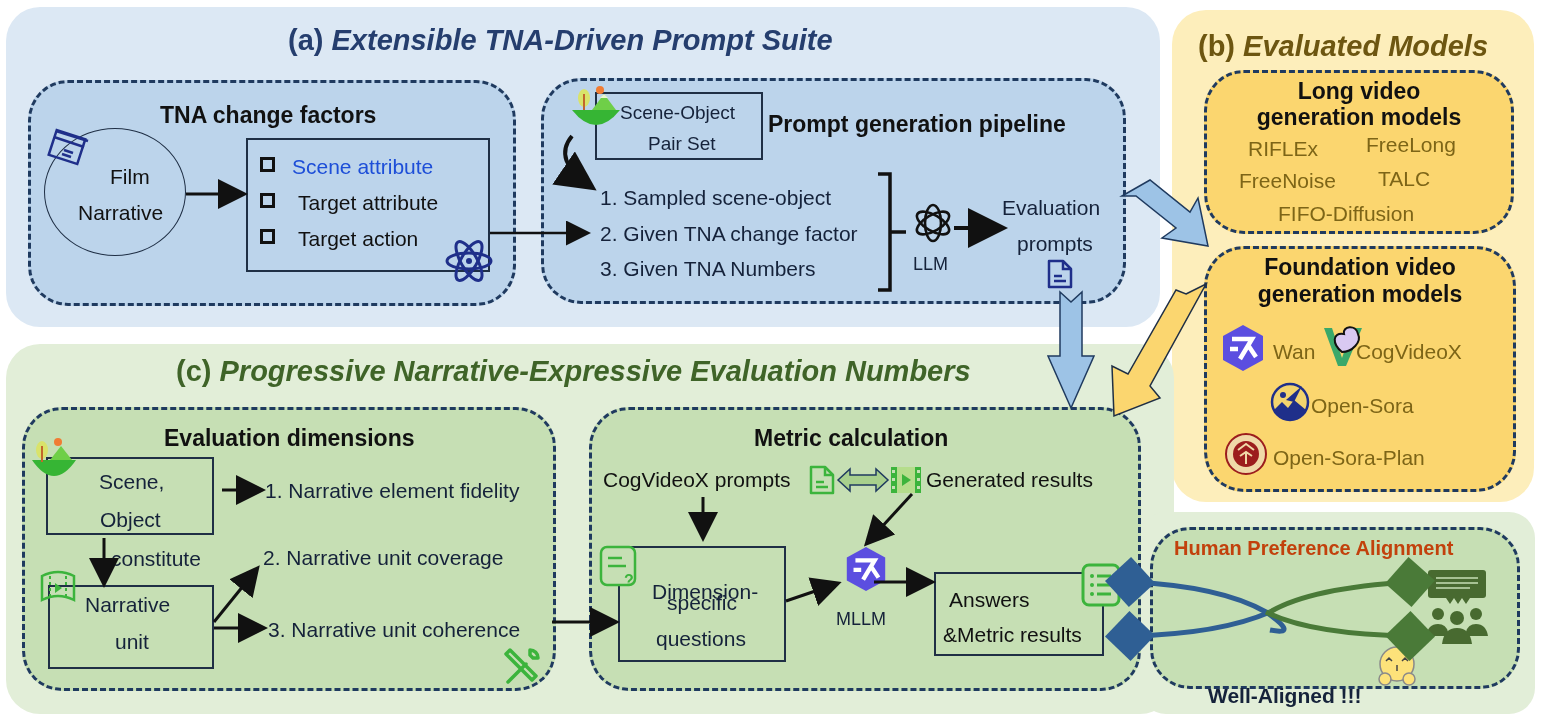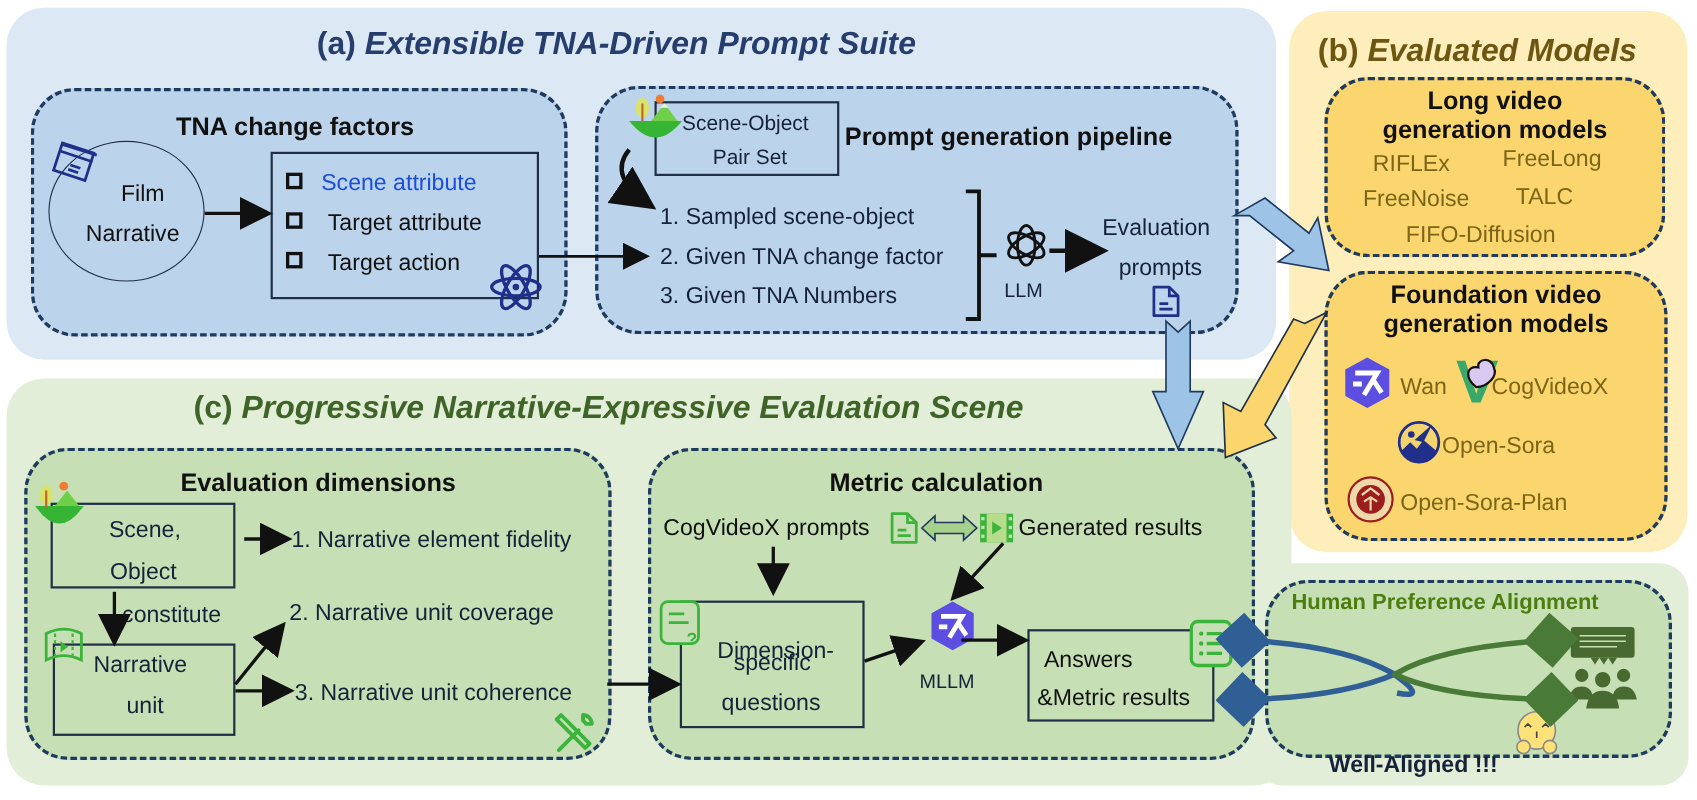--- a/index.html
+++ b/index.html
@@ -147,21 +147,21 @@
 
 <svg class="icon" style="left:1224px;top:432px;" width="44" height="44" viewBox="0 0 44 44">
   <circle cx="22" cy="22" r="20" fill="#f0d9a8" stroke="#9c1d1d" stroke-width="2"></circle>
   <circle cx="22" cy="22" r="13" fill="#9c1d1d"></circle>
   <path d="M14 18 L22 12 L30 18 M16 24 L22 20 L28 24 M22 20 V32" fill="none" stroke="#f0d9a8" stroke-width="2"></path>
 </svg>
 <div class="model" style="left:1273px;top:446px;">Open-Sora-Plan</div>
 
 <div class="section-title t-c" style="left:176px;top:355px;">
   <span class="tag">(c)</span>
-  <span>Progressive Narrative-Expressive Evaluation Scene</span>
+  <span>Progressive Narrative-Expressive Evaluation Numbers</span>
 </div>
 
 <div class="dbox green-in" style="left:22px;top:407px;width:534px;height:284px;"></div>
 <div class="bold-title" style="left:164px;top:425px;">Evaluation dimensions</div>
 
 <div class="sketch" style="left:46px;top:457px;width:168px;height:78px;"></div>
 <svg class="icon" style="left:30px;top:438px;" width="48" height="46" viewBox="0 0 48 46">
   <path d="M2 22 Q24 54 46 22 Z" fill="#36b534"></path>
   <polygon points="20,22 31,8 42,22" fill="#6fcf48"></polygon>
   <ellipse cx="12" cy="12" rx="6" ry="9" fill="#d9e36a"></ellipse>
@@ -249,21 +249,21 @@
   <g stroke="#3cb43c" stroke-width="3">
       <line x1="17" y1="14" x2="31" y2="14"></line>
       <line x1="17" y1="23" x2="31" y2="23"></line>
       <line x1="17" y1="32" x2="31" y2="32"></line>
     </g>
 </svg>
 <div class="txt" style="left:949px;top:588px;color:#111;">Answers</div>
 <div class="txt" style="left:943px;top:623px;color:#111;">&amp;Metric results</div>
 
 <div class="dbox green-in" style="left:1150px;top:527px;width:370px;height:162px;"></div>
-<div class="bold-title" style="left:1174px;top:537px;font-size:20px;color:#4d7c0f;">Human Preference Alignment</div>
+<div class="bold-title" style="left:1174px;top:537px;font-size:20px;color:#c2410c;">Human Preference Alignment</div>
 <svg class="icon" style="left:1424px;top:568px;" width="66" height="78" viewBox="0 0 66 78">
   <rect x="4" y="2" width="58" height="28" rx="3" fill="#486a30"></rect>
   <polygon points="22,30 26,36 30,30 34,36 38,30 42,36 46,30" fill="#486a30"></polygon>
   <g stroke="#c6dfb4" stroke-width="1.5">
       <line x1="12" y1="10" x2="54" y2="10"></line>
       <line x1="12" y1="15" x2="54" y2="15"></line>
       <line x1="12" y1="20" x2="46" y2="20"></line>
     </g>
   <g fill="#486a30">
     <circle cx="14" cy="46" r="6"></circle>

